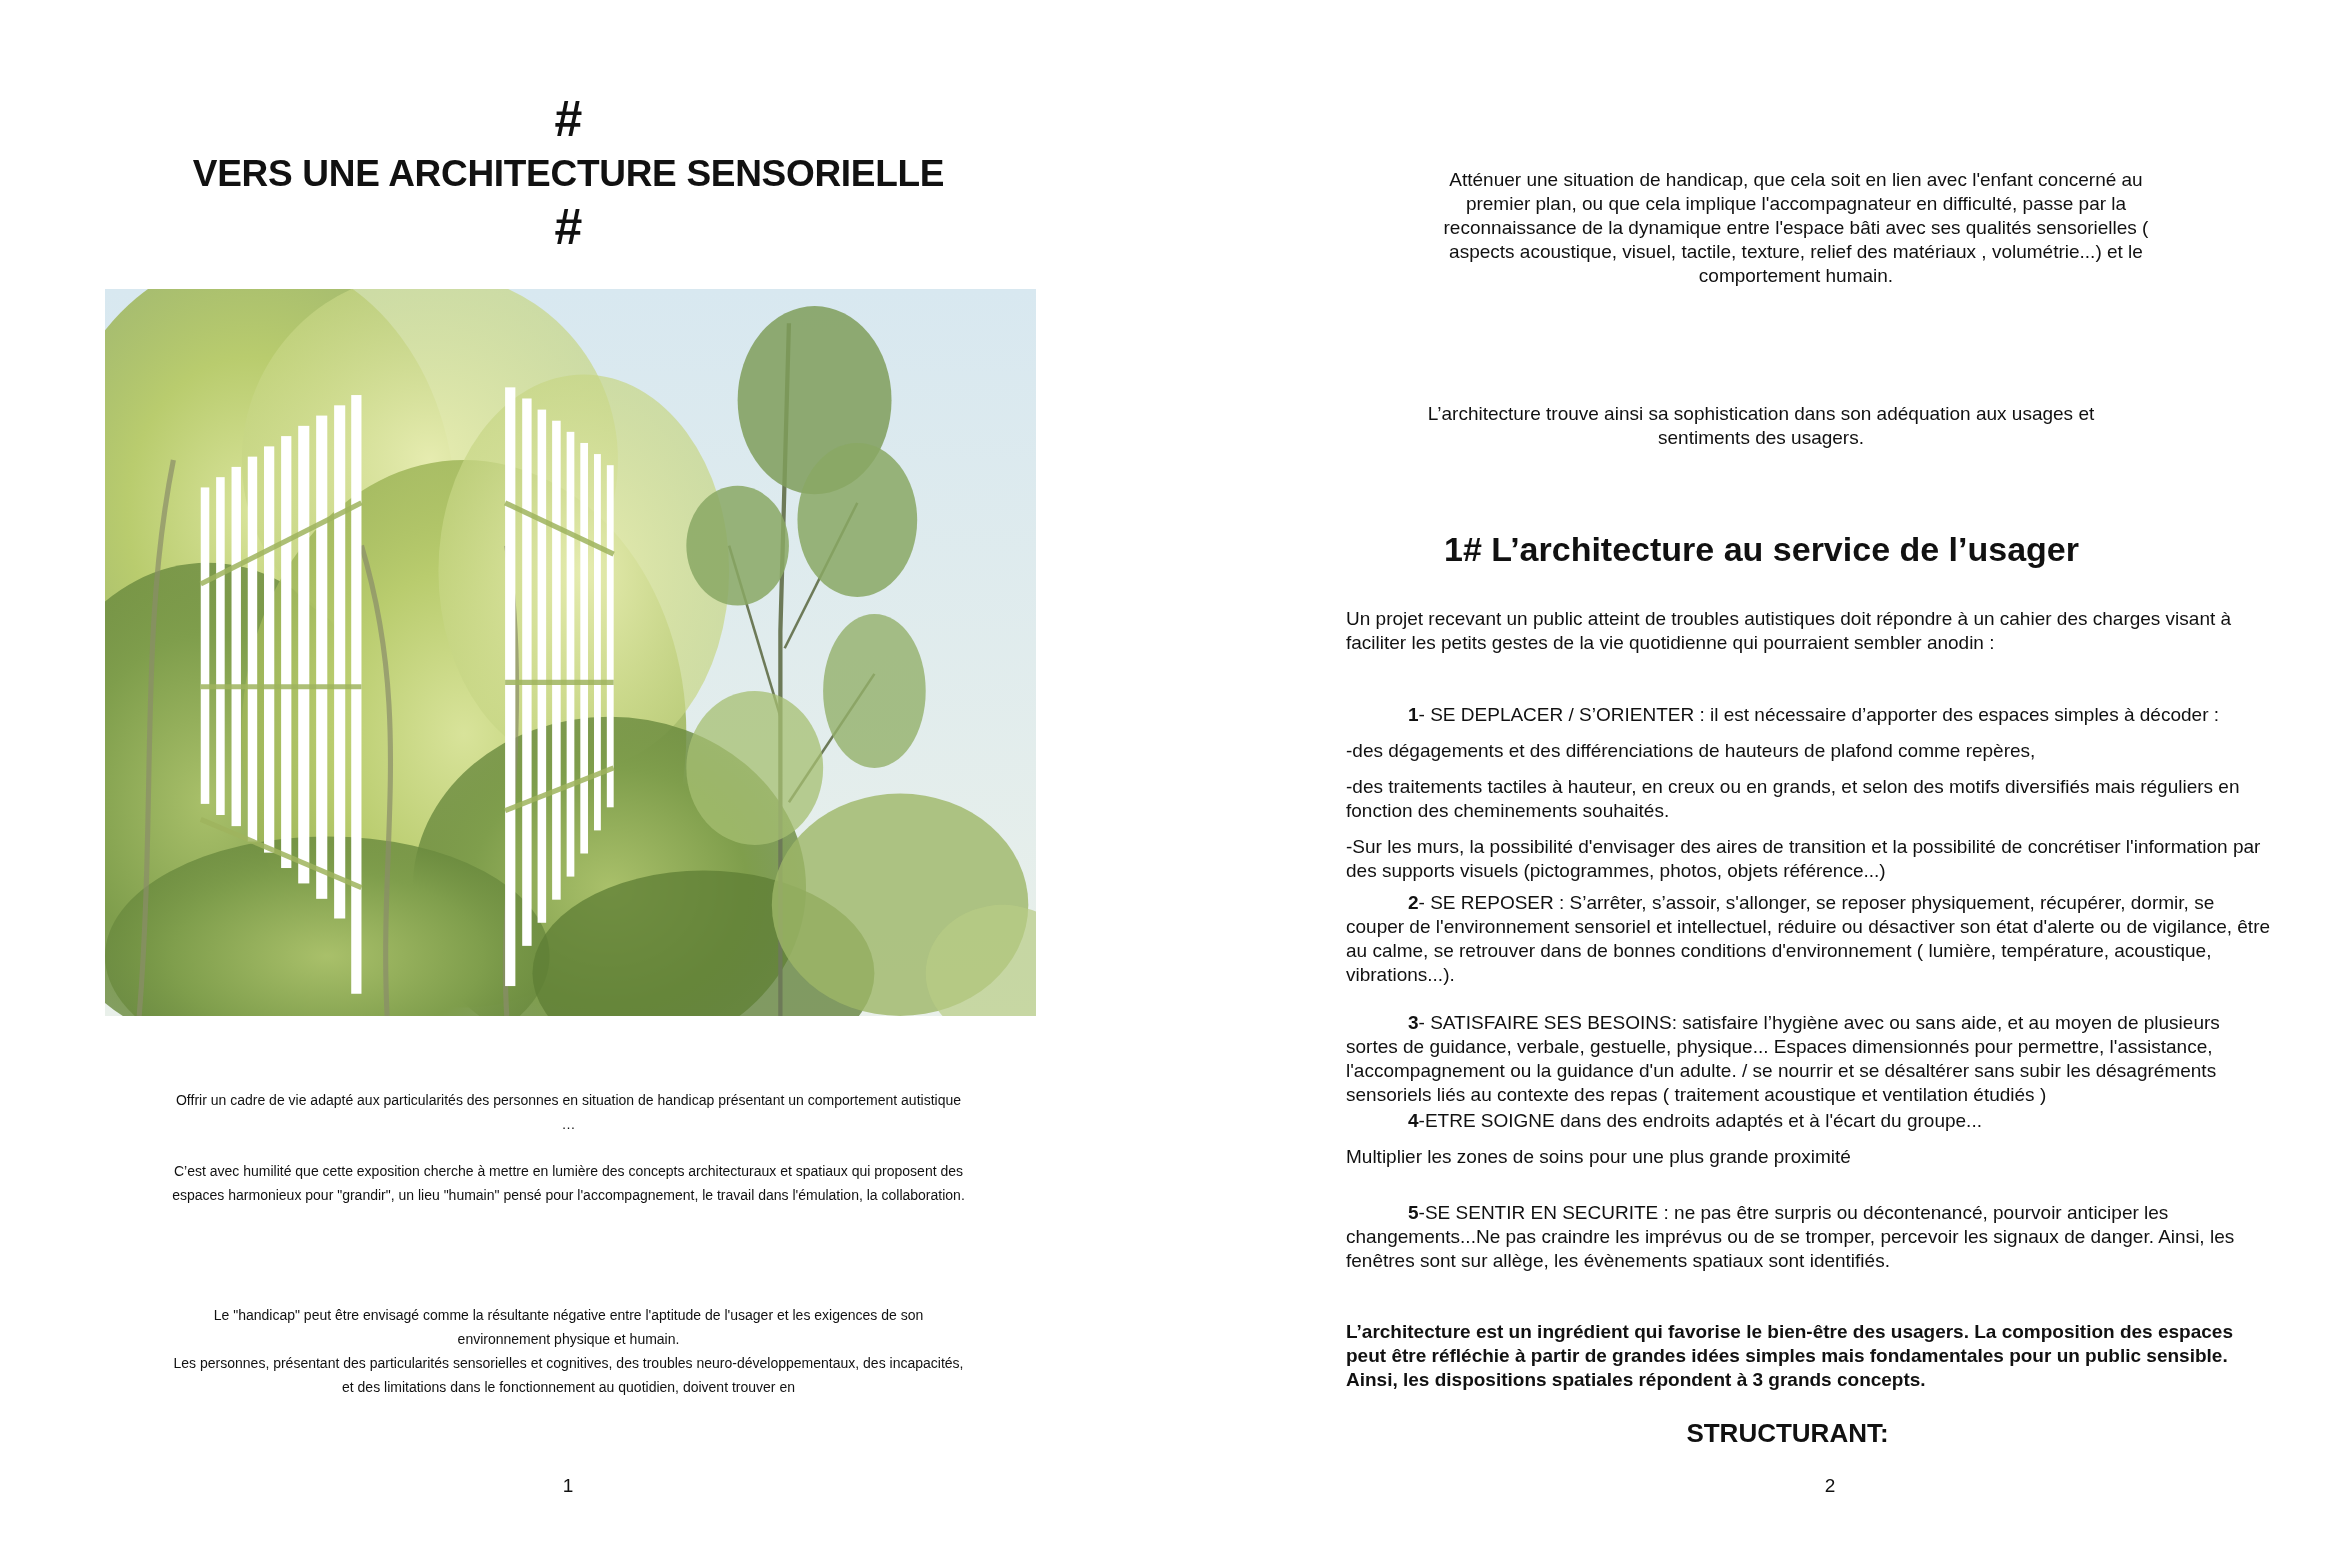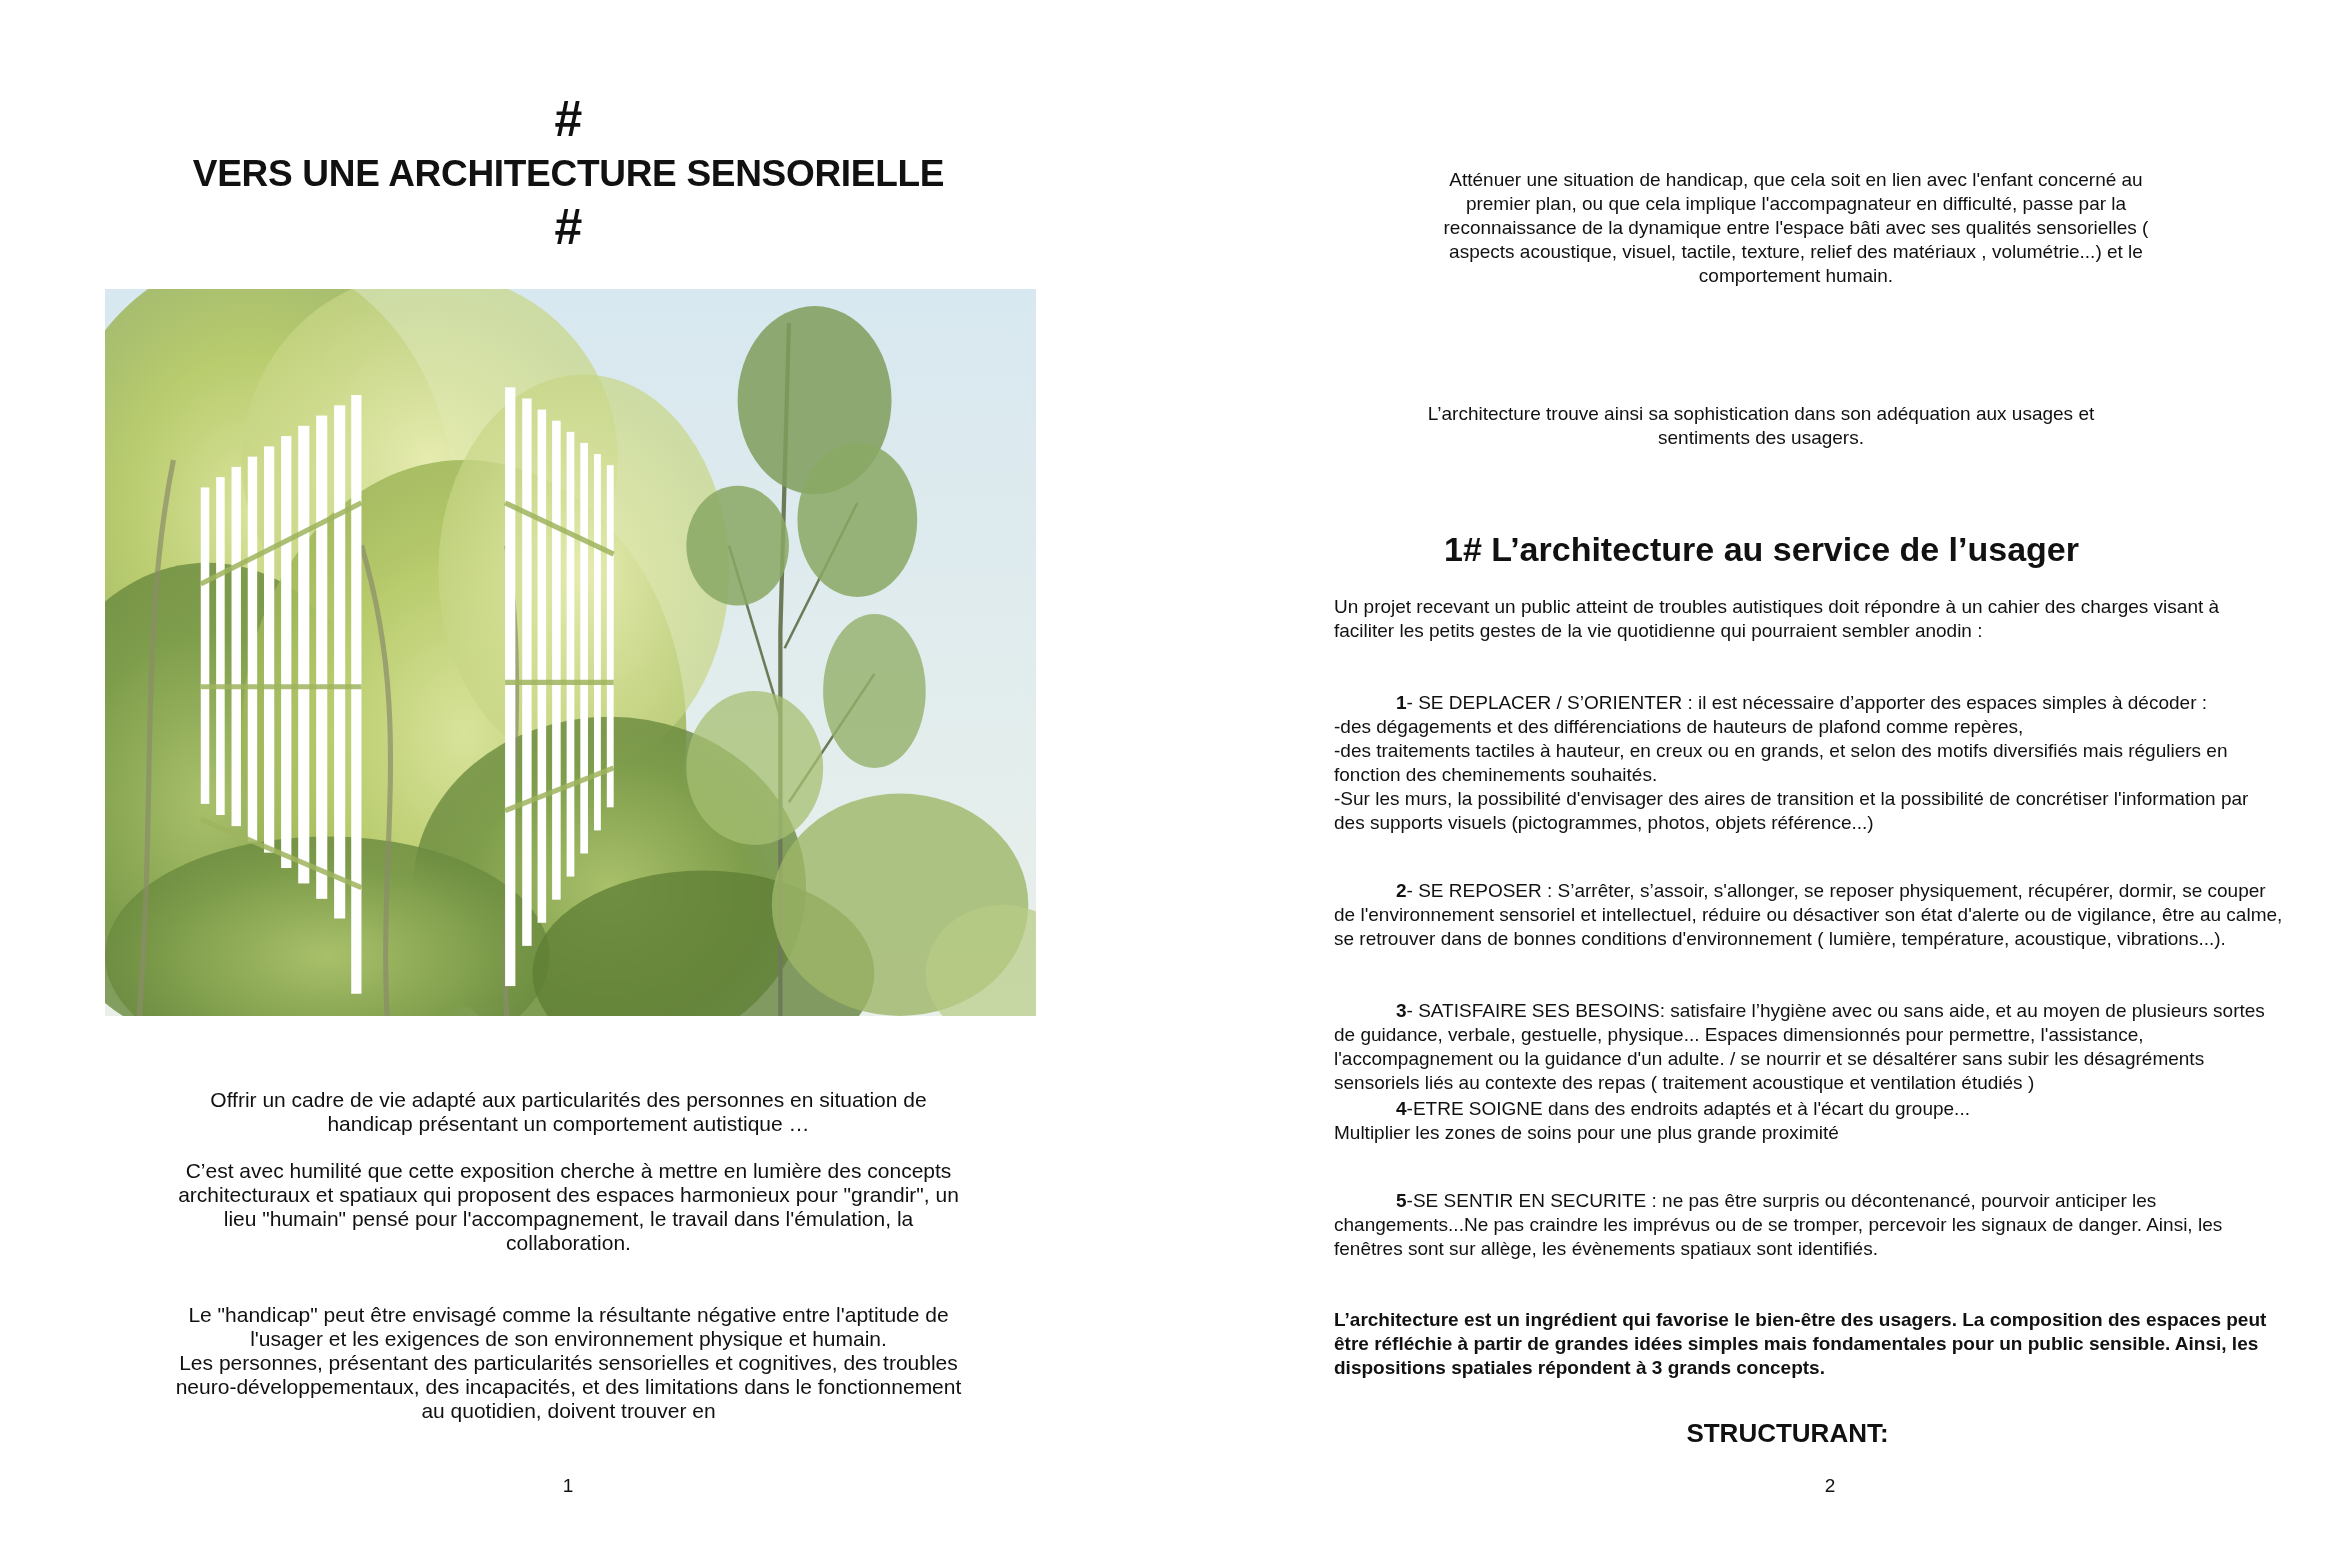--- a/index.html
+++ b/index.html
@@ -52,21 +52,21 @@
     overflow: hidden;
     background: linear-gradient(180deg, #e4eef3 0%, #dfeaef 40%, #e8efe4 100%);
   }
   .hero-image svg { display: block; width: 100%; height: 100%; }
 
   .left-text {
     position: absolute;
     left: 171px;
     width: 795px;
     text-align: center;
-    font-size: 21px;
+    font-size: 14px;
     line-height: 24px;
   }
   .left-text p { margin: 0; }
 
   .page-number {
     position: absolute;
     font-size: 19px;
     line-height: 20.5px;
     width: 68px;
     text-align: center;
@@ -95,21 +95,21 @@
     font-size: 34px;
     line-height: 34px;
   }
   .right-body {
     position: absolute;
     left: 171px;
     width: 949px;
     font-size: 19px;
     line-height: 24px;
   }
-  .right-body p { margin: 0; }
+  .right-body p { margin: 12px; }
   .indent { display: inline-block; width: 62px; }
   .item-num { font-weight: bold; }
   .bold-para {
     font-weight: bold;
   }
   .sub-heading {
     position: absolute;
     left: 257px;
     width: 735px;
     top: 1418px;

